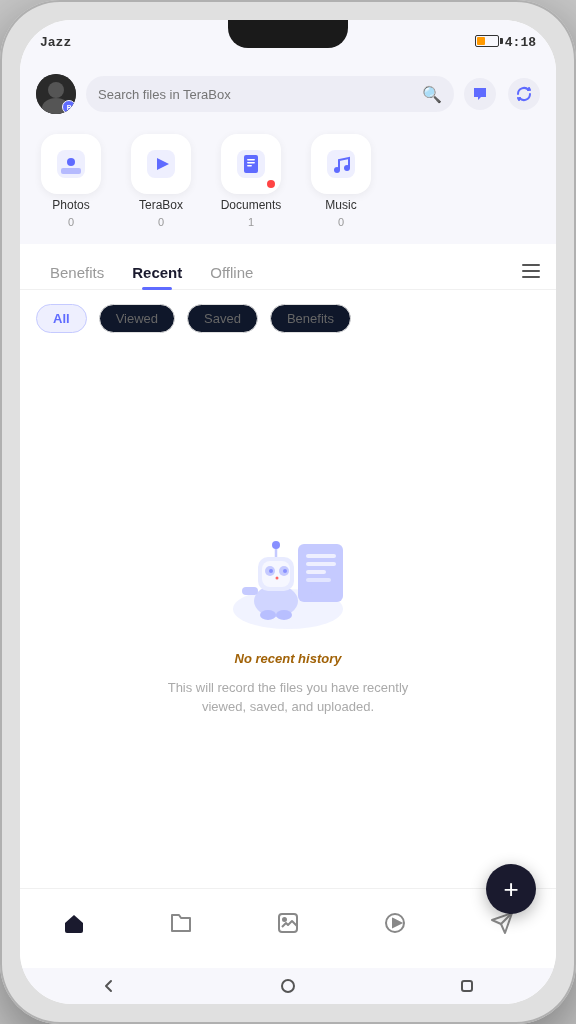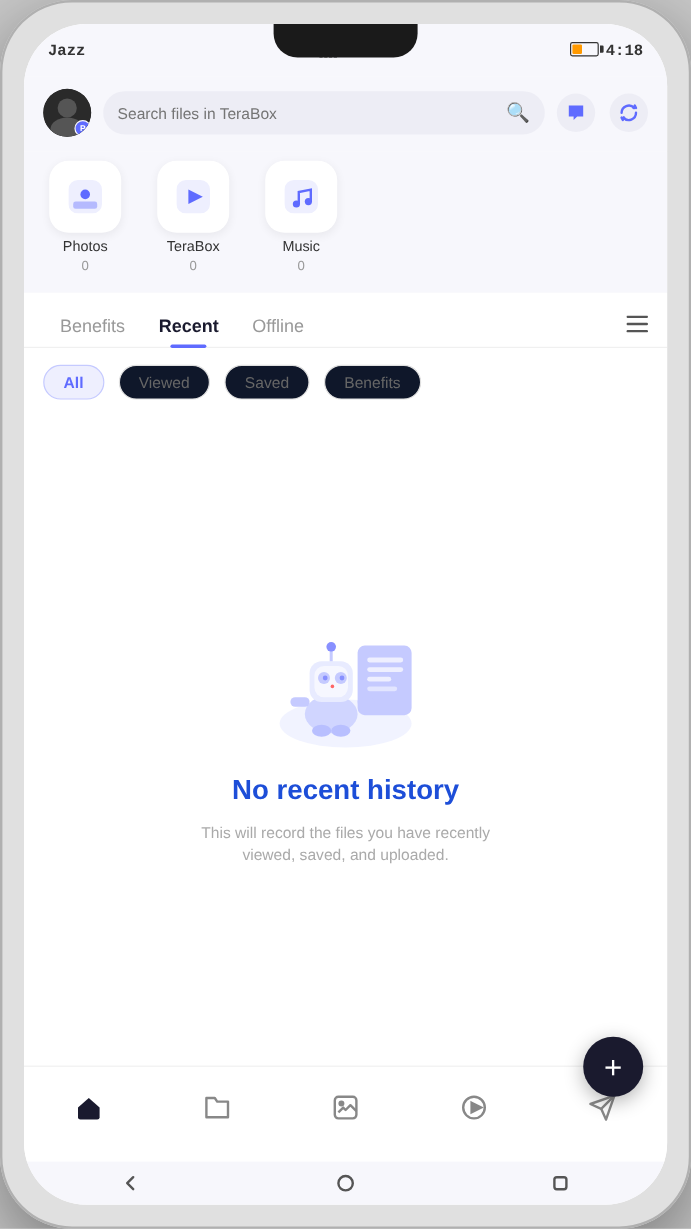--- a/index.html
+++ b/index.html
@@ -316,23 +316,24 @@
     }
 
     .empty-illustration {
       width: 140px;
       height: 120px;
       position: relative;
     }
 
     
     .empty-title {
-      font-size: 23px;
+      font-size: 13px;
       font-weight: 600;
-      color: #1d4ed8;
+      color: #a16207;
+      font-style: italic;
     }
     .empty-subtitle {
       font-size: 13px;
       color: #aaa;
       text-align: center;
       line-height: 1.5;
       max-width: 260px;
     }
 
     
@@ -458,20 +459,34 @@
       </div>
       <div class="category-item">
         <div class="category-icon-box">
           <svg width="28" height="28" viewBox="0 0 28 28">
             <rect width="28" height="28" rx="8" fill="#eeeffe"></rect>
             <polygon points="10,8 22,14 10,20" fill="#5f6bff"></polygon>
           </svg>
         </div>
         <span class="category-label">TeraBox</span>
         <span class="category-count">0</span>
+      </div>
+      <div class="category-item">
+        <div class="category-icon-box">
+          <svg width="28" height="28" viewBox="0 0 28 28">
+            <rect width="28" height="28" rx="8" fill="#eeeffe"></rect>
+            <rect x="7" y="5" width="14" height="18" rx="2" fill="#5f6bff"></rect>
+            <rect x="10" y="9" width="8" height="1.5" rx="1" fill="white"></rect>
+            <rect x="10" y="12" width="8" height="1.5" rx="1" fill="white"></rect>
+            <rect x="10" y="15" width="5" height="1.5" rx="1" fill="white"></rect>
+          </svg>
+          <div class="category-badge"></div>
+        </div>
+        <span class="category-label">Documents</span>
+        <span class="category-count">1</span>
       </div>
       <div class="category-item">
         <div class="category-icon-box">
           <svg width="28" height="28" viewBox="0 0 28 28">
             <rect width="28" height="28" rx="8" fill="#eeeffe"></rect>
             <path d="M12 20V10l10-2v10" stroke="#5f6bff" stroke-width="2" fill="none"></path>
             <circle cx="10" cy="20" r="3" fill="#5f6bff"></circle>
             <circle cx="20" cy="18" r="3" fill="#5f6bff"></circle>
           </svg>
         </div>

